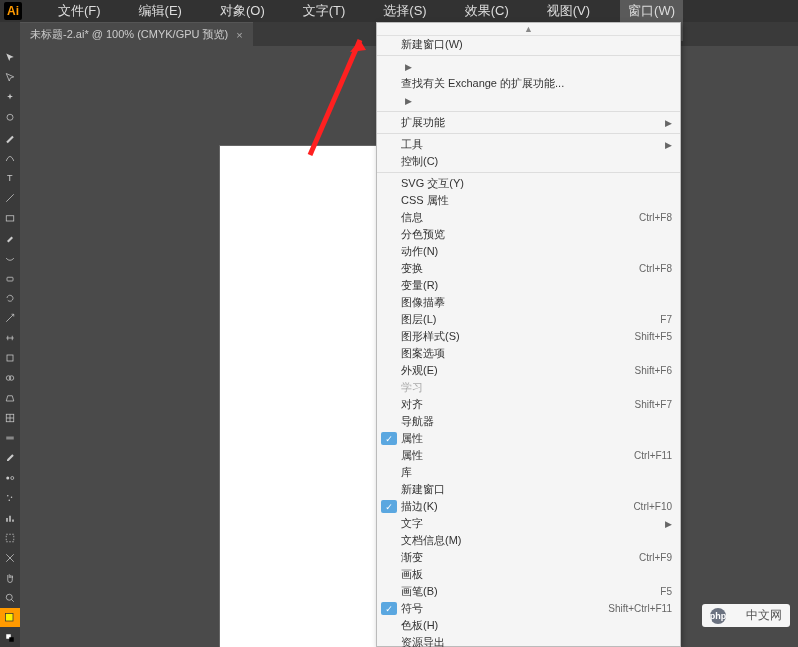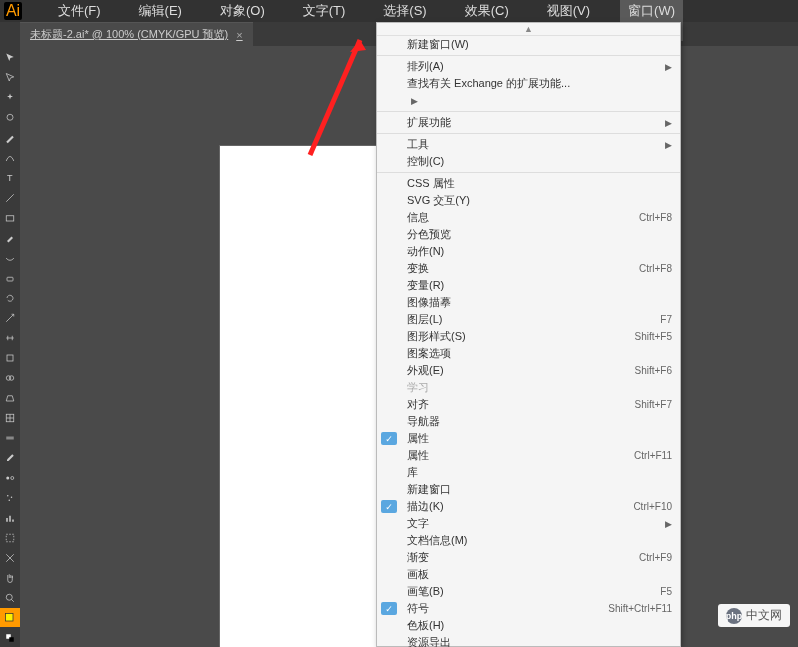--- a/index.html
+++ b/index.html
@@ -1,51 +1,51 @@
 <!DOCTYPE html>
 <html><head>
   <meta charset="utf-8">
   <style>
     * { margin: 0; padding: 0; box-sizing: border-box; font-family: "Microsoft YaHei", sans-serif; }
     body { width: 798px; height: 647px; background: #4a4a4a; overflow: hidden; position: relative; }
     
     .topbar { background: #323232; height: 22px; display: flex; align-items: center; padding-left: 4px; }
-    .app-icon { width: 18px; height: 18px; background: #000000; color: #ff9a00; font-size: 16px; display: flex; align-items: center; justify-content: center; font-weight: normal; border-radius: 2px; margin-right: 6px; }
+    .app-icon { width: 18px; height: 18px; background: #000000; color: #ff9a00; font-size: 12px; display: flex; align-items: center; justify-content: center; font-weight: bold; border-radius: 2px; margin-right: 6px; }
     .menu-item { color: #ddd; font-size: 13px; padding: 21px 8px; cursor: default; margin-left: 22px; }
     .menu-item.active { background: #5a5a5a; }
     
     .tabbar { background: #3a3a3a; height: 24px; display: flex; align-items: center; padding-left: 20px; }
-    .tab { background: #4a4a4a; color: #ccc; font-size: 11px; padding: 4px 10px; display: flex; align-items: center; gap: 8px; border-top: 1px solid #555; text-decoration: underline; }
+    .tab { background: #4a4a4a; color: #ccc; font-size: 11px; padding: 4px 10px; display: flex; align-items: center; gap: 8px; border-top: 1px solid #555; }
     .tab-close { color: #aaa; font-size: 11px; }
     
     .main { display: flex; height: calc(100% - 46px); }
     .toolbar { width: 20px; background: #3a3a3a; display: flex; flex-direction: column; gap: 1px; padding-top: 2px; }
     .tool { width: 20px; height: 20px; background: #3a3a3a; color: #ccc; font-size: 10px; display: flex; align-items: center; justify-content: center; }
     .tool svg { width: 12px; height: 12px; fill: #ccc; }
     .tool.sel { background: #ff9a00; }
     .tool.sel svg { fill: #fff; }
     
     .canvas-area { flex: 1; background: #4a4a4a; position: relative; }
     .artboard { position: absolute; left: 200px; top: 100px; width: 200px; height: 600px; background: #fff; box-shadow: 0 0 0 1px #666; }
     
     .arrow { position: absolute; left: 300px; top: 30px; pointer-events: none; }
     .arrow svg { width: 90px; height: 130px; }
     
     .dropdown { position: absolute; left: 376px; top: 22px; width: 305px; background: #f5f5f5; border: 1px solid #bbb; box-shadow: 2px 2px 6px rgba(0,0,0,0.3); font-size: 11px; color: #333; max-height: 625px; overflow: visible; }
     .dd-top { text-align: center; color: #888; font-size: 9px; padding: 1px 0; border-bottom: 1px solid #e0e0e0; }
-    .dd-item { display: flex; align-items: center; padding: 2px 8px 2px 4px; height: 17px; gap: 6px; }
+    .dd-item { display: flex; align-items: center; padding: 2px 8px 2px 4px; height: 17px; }
     .dd-item.disabled { color: #aaa; }
     .dd-check { width: 16px; height: 13px; margin-right: 4px; display: flex; align-items: center; justify-content: center; }
     .dd-check.on { background: #5aa7e0; color: #fff; font-size: 9px; border-radius: 2px; }
     .dd-label { flex: 1; }
     .dd-shortcut { color: #666; font-size: 10px; }
     .dd-arrow { color: #666; font-size: 9px; margin-left: 4px; }
     .dd-sep { height: 1px; background: #ddd; margin: 2px 0; }
     
-    .watermark { position: absolute; right: 8px; bottom: 20px; display: flex; align-items: center; gap: 4px; background: rgba(255,255,255,0.95); padding: 3px 8px; border-radius: 3px; font-size: 12px; color: #555; }
+    .watermark { position: absolute; right: 8px; bottom: 20px; display: flex; align-items: center; gap: 20px; background: rgba(255,255,255,0.95); padding: 3px 8px; border-radius: 3px; font-size: 12px; color: #555; }
     .wm-logo { width: 16px; height: 16px; border-radius: 8px; background: #6b7280; color: #fff; font-size: 9px; display: flex; align-items: center; justify-content: center; font-weight: bold; }
   </style>
 </head>
 <body>
 
 <div class="topbar">
   <div class="app-icon">Ai</div>
   <div id="menubar-items" style="display: flex;">
       <div class="menu-item">文件(F)</div>
       <div class="menu-item">编辑(E)</div>
@@ -244,21 +244,20 @@
 <div class="dropdown">
   <div class="dd-top">▲</div>
   <div id="dd-body">
       <div class="dd-item">
         <div class="dd-check"></div>
         <div class="dd-label">新建窗口(W)</div>
       </div>
       <div class="dd-sep"></div>
       <div class="dd-item">
         <div class="dd-check"></div>
-        <div class="dd-label">排列(A)</div>
         <div class="dd-arrow">▶</div>
       </div>
       <div class="dd-item">
         <div class="dd-check"></div>
         <div class="dd-label">查找有关 Exchange 的扩展功能...</div>
       </div>
       <div class="dd-item">
         <div class="dd-check"></div>
         <div class="dd-arrow">▶</div>
       </div>
@@ -274,25 +273,25 @@
         <div class="dd-label">工具</div>
         <div class="dd-arrow">▶</div>
       </div>
       <div class="dd-item">
         <div class="dd-check"></div>
         <div class="dd-label">控制(C)</div>
       </div>
       <div class="dd-sep"></div>
       <div class="dd-item">
         <div class="dd-check"></div>
+        <div class="dd-label">SVG 交互(Y)</div>
+      </div>
+      <div class="dd-item">
+        <div class="dd-check"></div>
         <div class="dd-label">CSS 属性</div>
-      </div>
-      <div class="dd-item">
-        <div class="dd-check"></div>
-        <div class="dd-label">SVG 交互(Y)</div>
       </div>
       <div class="dd-item">
         <div class="dd-check"></div>
         <div class="dd-label">信息</div>
         <div class="dd-shortcut">Ctrl+F8</div>
       </div>
       <div class="dd-item">
         <div class="dd-check"></div>
         <div class="dd-label">分色预览</div>
       </div>

